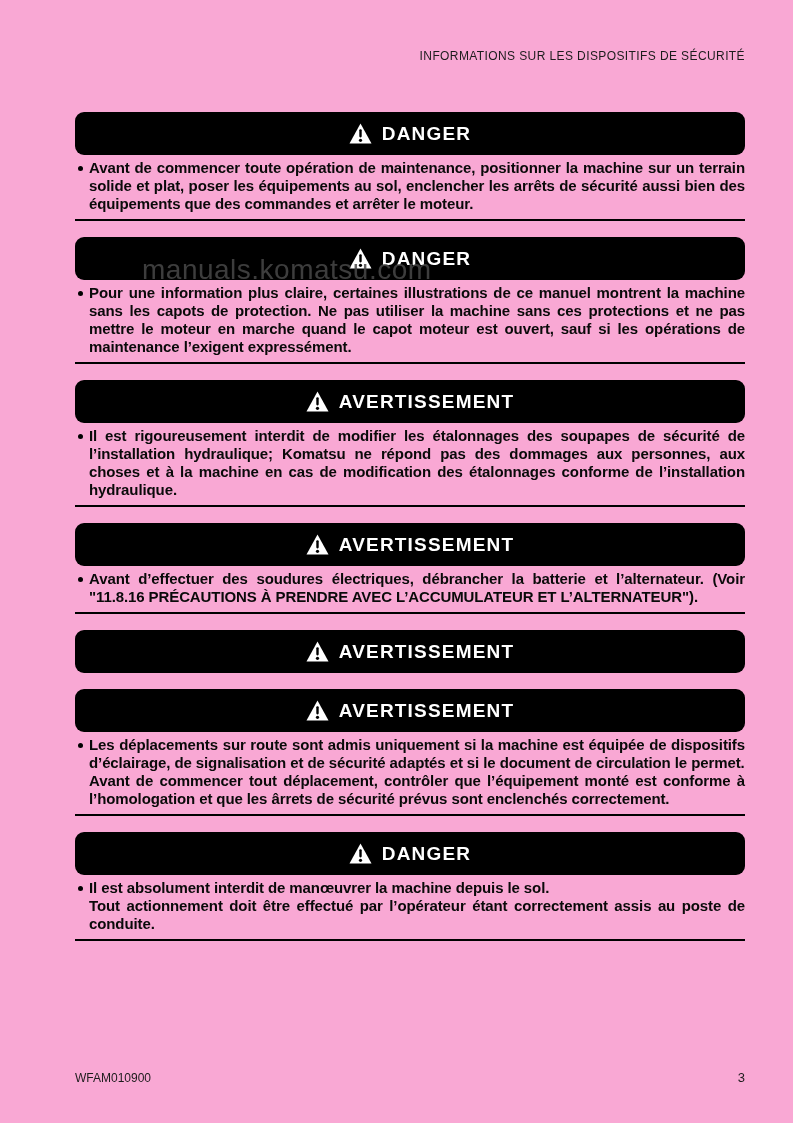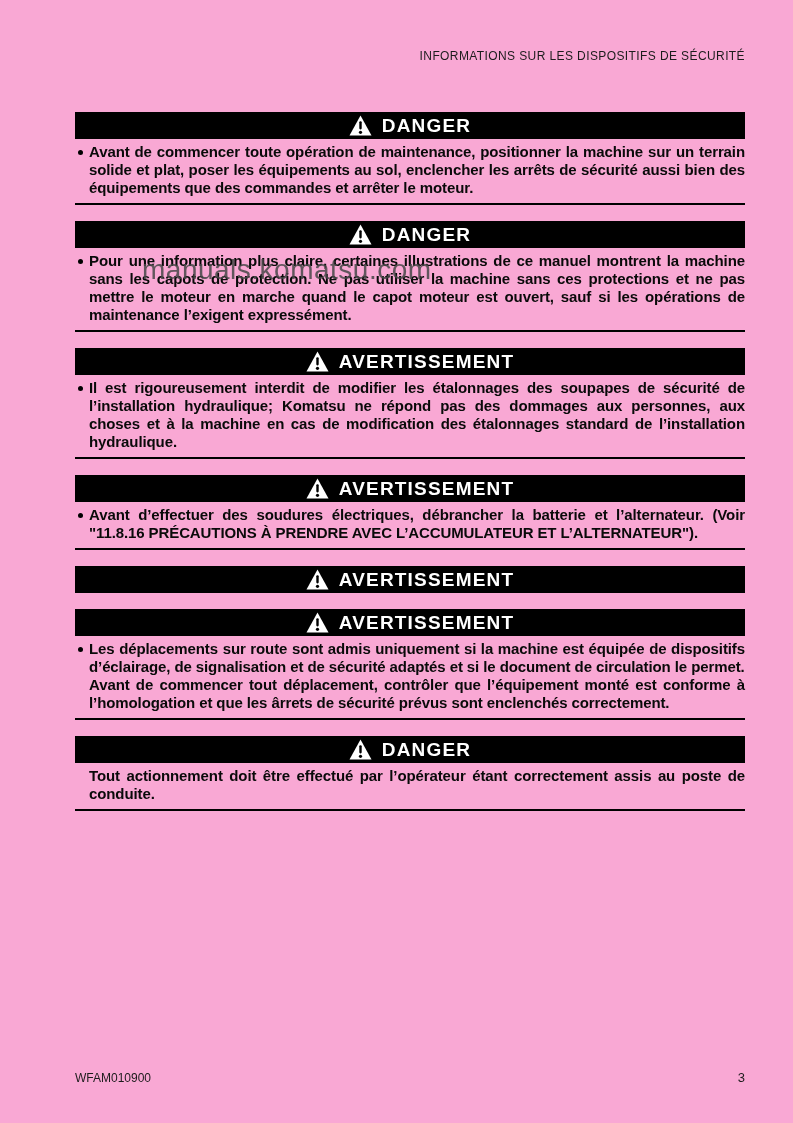--- a/index.html
+++ b/index.html
@@ -16,22 +16,22 @@
     position: absolute; top: 49px; left: 75px; width: 670px;
     text-align: right;
     font-size: 12px; color: #1c1c1c; letter-spacing: 0.4px;
   }
 
   .content { position: absolute; top: 112px; left: 75px; width: 670px; }
 
   .block { margin-bottom: 16px; }
 
   .banner {
-    height: 27px; background: #000000; color: #ffffff;
-    display: flex; align-items: center; justify-content: center; gap: 10px;
+    height: 43px; background: #000000; color: #ffffff;
+    display: flex; align-items: center; justify-content: center; gap: 10px; border-radius: 9px;
   }
   .banner-label {
     font-size: 19px; font-weight: bold; letter-spacing: 1.2px;
     line-height: 1;
   }
   .tri { display: flex; align-items: center; }
 
   .notice-body {
     border-bottom: 2px solid #000000;
     padding: 4px 0 6px 0;
@@ -106,21 +106,21 @@
       <span class="tri">
         <svg width="23" height="21" viewBox="0 0 23 21" aria-hidden="true">
           <path d="M11.5 0.5 L22.5 20.5 H0.5 Z" fill="#ffffff"></path>
           <rect x="10.3" y="6.2" width="2.4" height="8.2" rx="1.1" fill="#000000"></rect>
           <circle cx="11.5" cy="17.3" r="1.6" fill="#000000"></circle>
         </svg>
       </span>
       <span class="banner-label">AVERTISSEMENT</span>
     </div>
     <div class="notice-body">
-          <p class="para bullet">Il est rigoureusement interdit de modifier les étalonnages des soupapes de sécurité de l’installation hydraulique; Komatsu ne répond pas des dommages aux personnes, aux choses et à la machine en cas de modification des étalonnages standard de l’installation hydraulique.</p>
+          <p class="para bullet">Il est rigoureusement interdit de modifier les étalonnages des soupapes de sécurité de l’installation hydraulique; Komatsu ne répond pas des dommages aux personnes, aux choses et à la machine en cas de modification des étalonnages conforme de l’installation hydraulique.</p>
         </div>
   </section>
 
   <section class="block">
     <div class="banner">
       <span class="tri">
         <svg width="23" height="21" viewBox="0 0 23 21" aria-hidden="true">
           <path d="M11.5 0.5 L22.5 20.5 H0.5 Z" fill="#ffffff"></path>
           <rect x="10.3" y="6.2" width="2.4" height="8.2" rx="1.1" fill="#000000"></rect>
           <circle cx="11.5" cy="17.3" r="1.6" fill="#000000"></circle>
@@ -168,20 +168,21 @@
       <span class="tri">
         <svg width="23" height="21" viewBox="0 0 23 21" aria-hidden="true">
           <path d="M11.5 0.5 L22.5 20.5 H0.5 Z" fill="#ffffff"></path>
           <rect x="10.3" y="6.2" width="2.4" height="8.2" rx="1.1" fill="#000000"></rect>
           <circle cx="11.5" cy="17.3" r="1.6" fill="#000000"></circle>
         </svg>
       </span>
       <span class="banner-label">DANGER</span>
     </div>
     <div class="notice-body">
+          <p class="para bullet">Il est absolument interdit de manœuvrer la machine depuis le sol.</p>
           <p class="para">Tout actionnement doit être effectué par l’opérateur étant correctement assis au poste de conduite.</p>
         </div>
   </section>
 </main>
 
   <div class="watermark">manuals.komatsu.com</div>
 
   <div class="footer">
     <span>WFAM010900</span>
     <span class="page-number">3</span>

